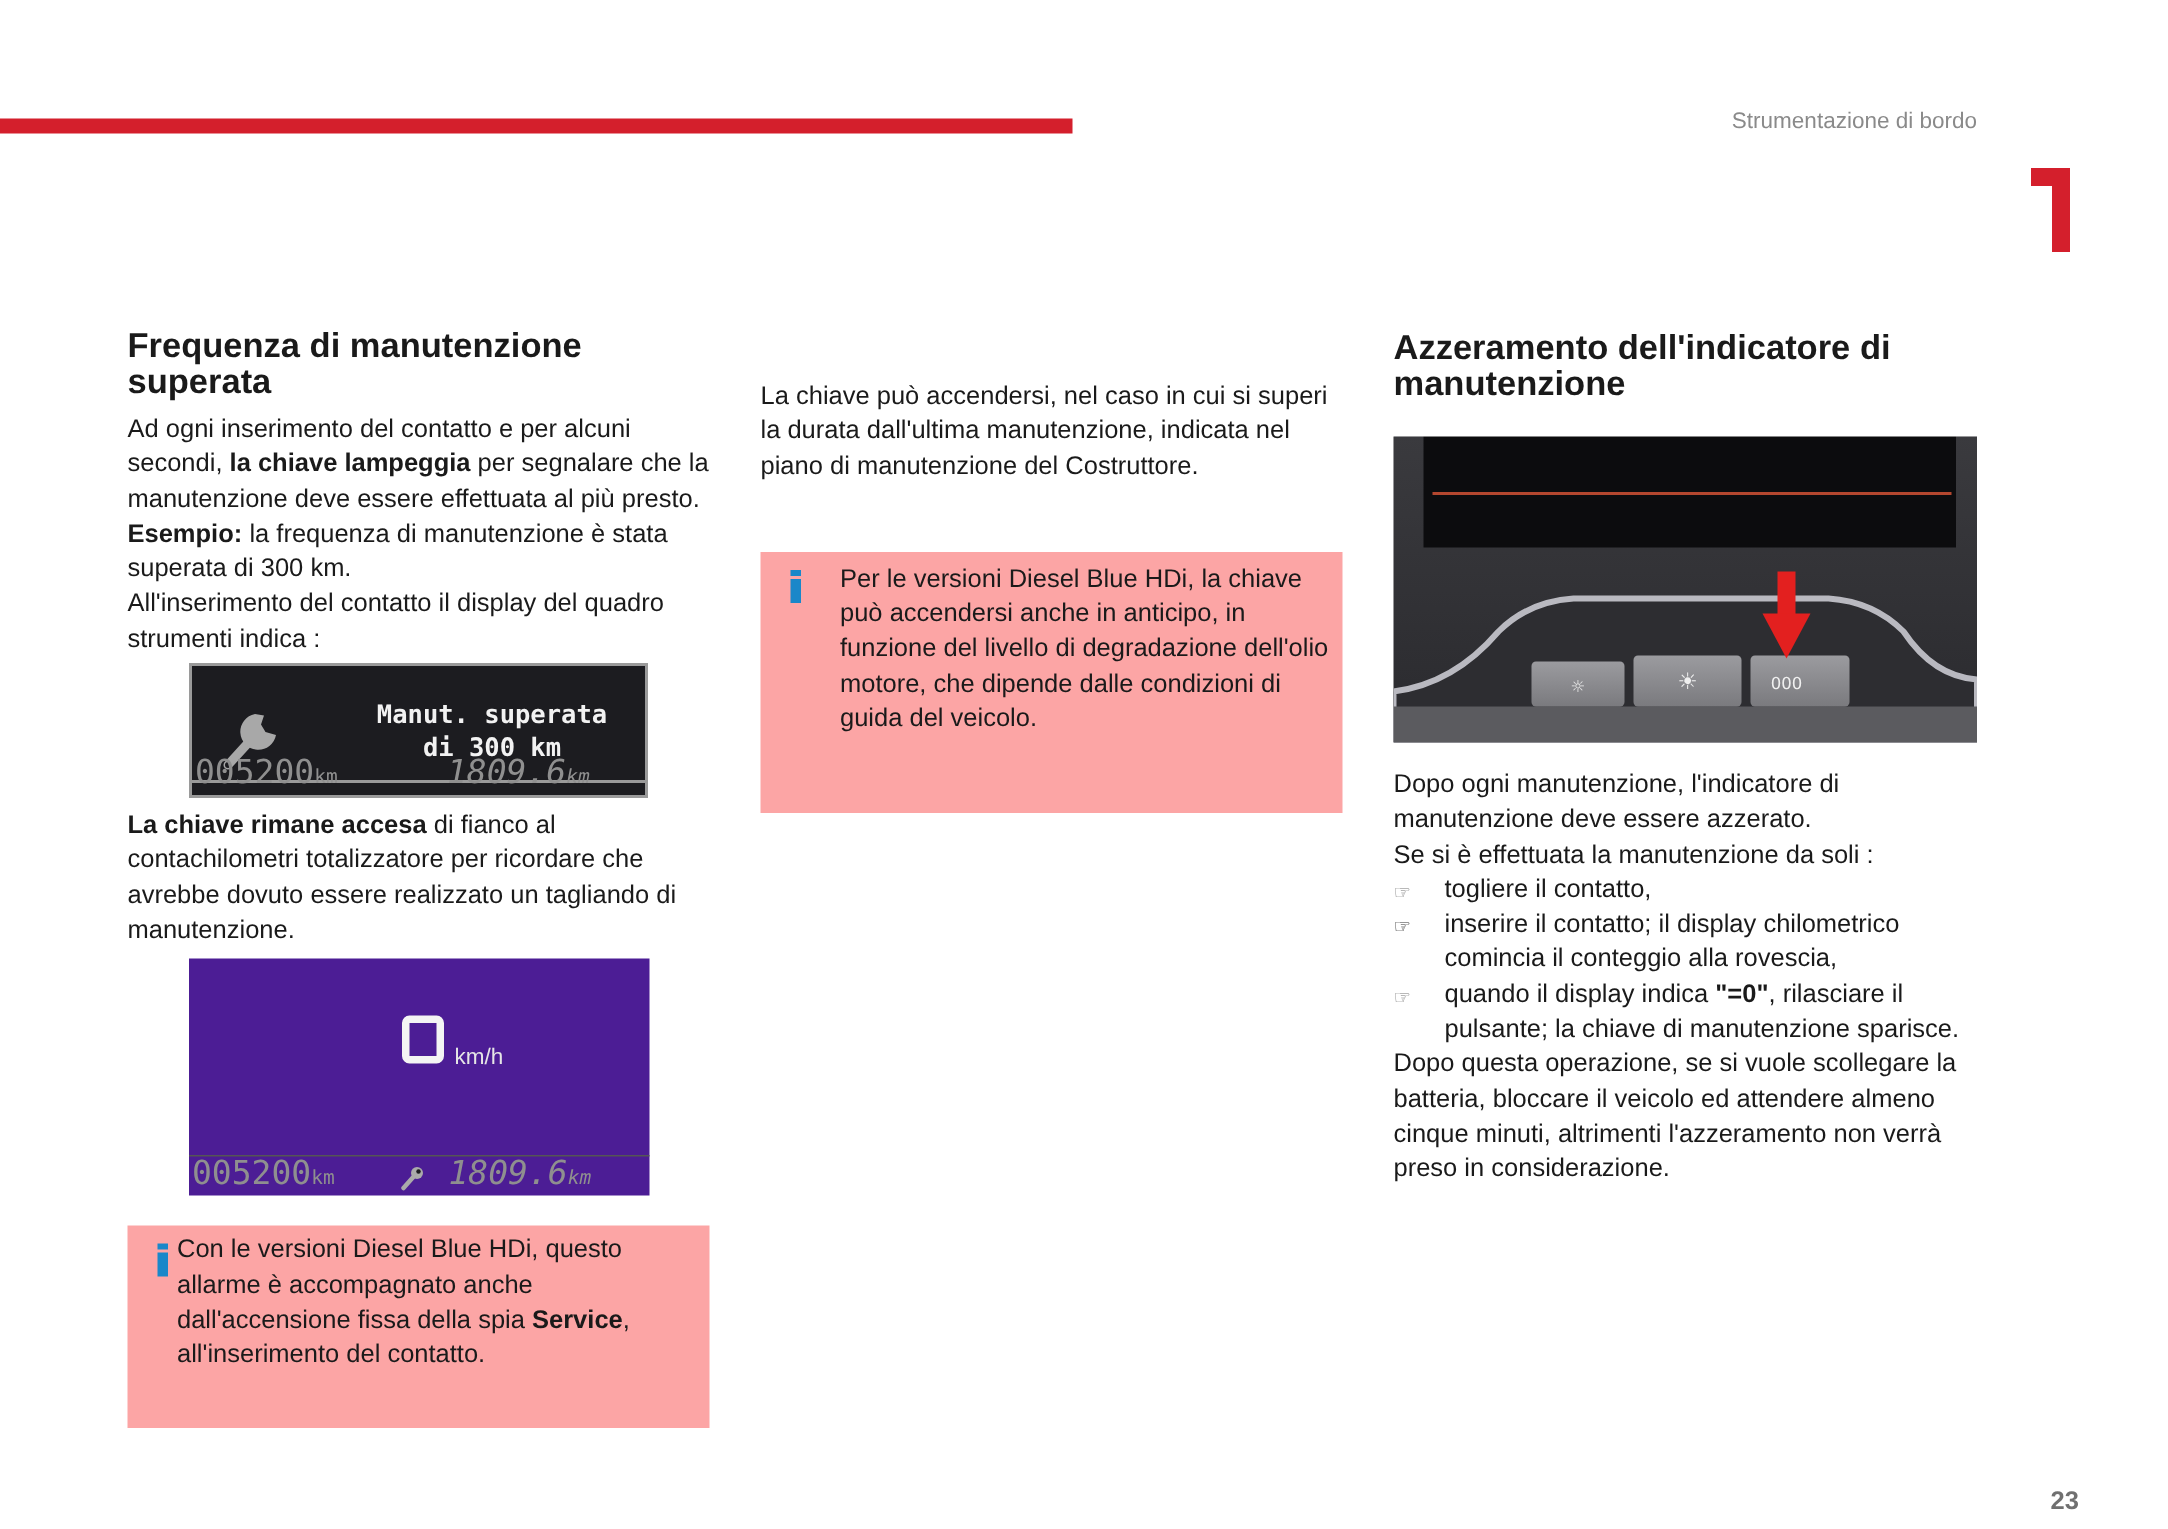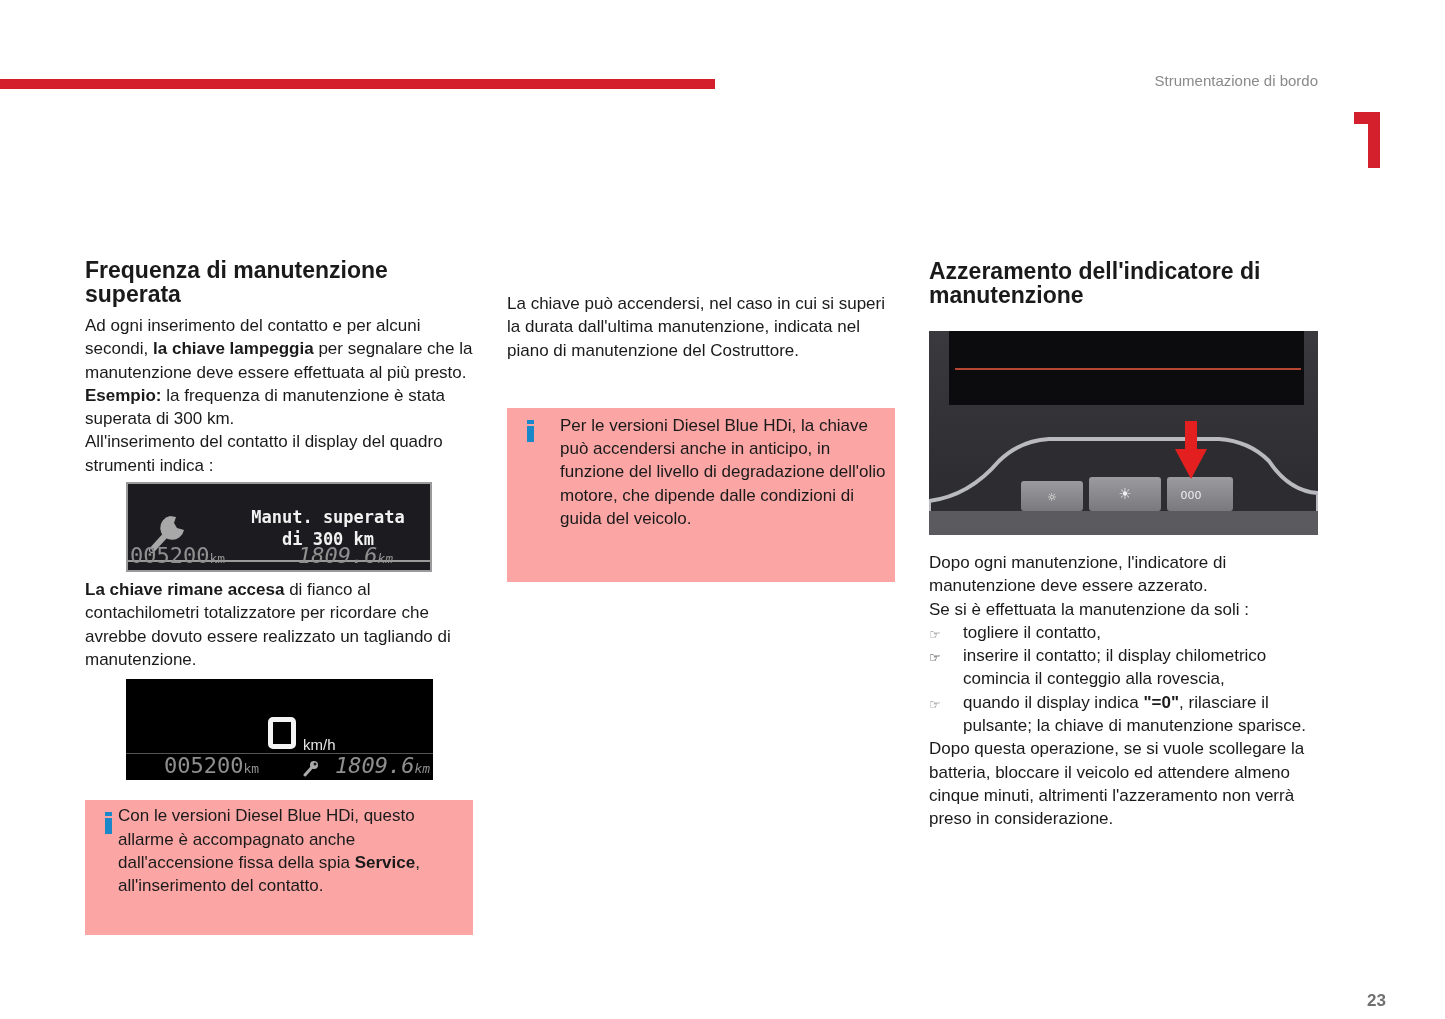--- a/index.html
+++ b/index.html
@@ -4,21 +4,21 @@
 <style>
   * { box-sizing: border-box; margin: 0; padding: 0; }
   html, body { width: 1445px; height: 1019px; background: #ffffff; overflow: hidden; }
   body { position: relative; font-family: "Liberation Sans", sans-serif; color: #1a1a1a; }
 
   .red-bar { position: absolute; left: 0; top: 79px; width: 715px; height: 10px; background: #d41f2c; }
   .chapter-title { position: absolute; right: 127px; top: 72px; font-size: 15px; color: #8a8a8a; }
   .chapter-num { position: absolute; left: 1352px; top: 112px; width: 30px; height: 56px; }
   .page-num { position: absolute; left: 1367px; top: 943px; font-size: 17px; font-weight: bold; color: #707070; margin-top: 48px; }
 
-  .col { position: absolute; font-size: 17px; line-height: 23.3px; margin-top: 40px; }
+  .col { position: absolute; font-size: 17px; line-height: 23.3px; }
   .col1 { left: 85px; top: 218px; width: 395px; }
   .col2 { left: 507px; top: 252px; width: 390px; }
   .col3 { left: 929px; top: 219px; width: 395px; }
 
   h2 { font-size: 23px; line-height: 24px; font-weight: bold; color: #1a1a1a; }
   .col1 h2 { margin-bottom: 8px; }
   .col3 h2 { margin-bottom: 24px; }
   p b { font-weight: bold; }
 
   
@@ -26,21 +26,21 @@
   .disp1 .top { position: absolute; left: 0; top: 16px; width: 100%; height: 62px; border-bottom: 2px solid #9a9a9a; }
   .disp1 .msg { position: absolute; left: 100px; top: 6px; width: 200px; text-align: center; color: #f2f2f2; font-family: "DejaVu Sans Mono", monospace; font-weight: bold; font-size: 17px; line-height: 22px; }
   .disp1 .wrench { position: absolute; left: 16px; top: 8px; }
   .odo { position: absolute; bottom: 0; height: 24px; width: 100%; color: #8f8f8f; font-family: "DejaVu Sans Mono", monospace; }
   .odo .big { font-size: 22px; letter-spacing: 0px; }
   .odo .unit { font-size: 13px; }
   .odo .total { position: absolute; left: 2px; bottom: 0px; }
   .odo .trip { position: absolute; left: 170px; bottom: 0px; font-style: italic; }
 
   
-  .disp2 { margin: 8px 0 20px 41px; width: 307px; height: 101px; background: #000000; position: relative; padding-left: 36px; }
+  .disp2 { margin: 8px 0 20px 41px; width: 307px; height: 158px; background: #4c1d95; position: relative; }
   .disp2 .speed { position: absolute; left: 142px; top: 38px; width: 28px; height: 32px; border: 5px solid #f4f4f4; border-radius: 5px; }
   .disp2 .speed-unit { position: absolute; left: 177px; top: 54px; color: #e6e6e6; font-size: 15px; }
   .disp2 .line { position: absolute; left: 0; bottom: 26px; width: 100%; height: 1px; background: #555; }
   .disp2 .odo .trip { left: 173px; }
   .disp2 .small-wrench { position: absolute; left: 140px; bottom: 3px; }
 
   .info-box { background: #fca5a5; position: relative; }
   .col1 .info-box { width: 388px; height: 135px; padding: 4px 0 0 33px; }
   .col2 .info-box { margin-top: 46px; width: 388px; height: 174px; padding: 6px 0 0 53px; }
   .info-icon { position: absolute; left: 20px; top: 12px; width: 7px; }

